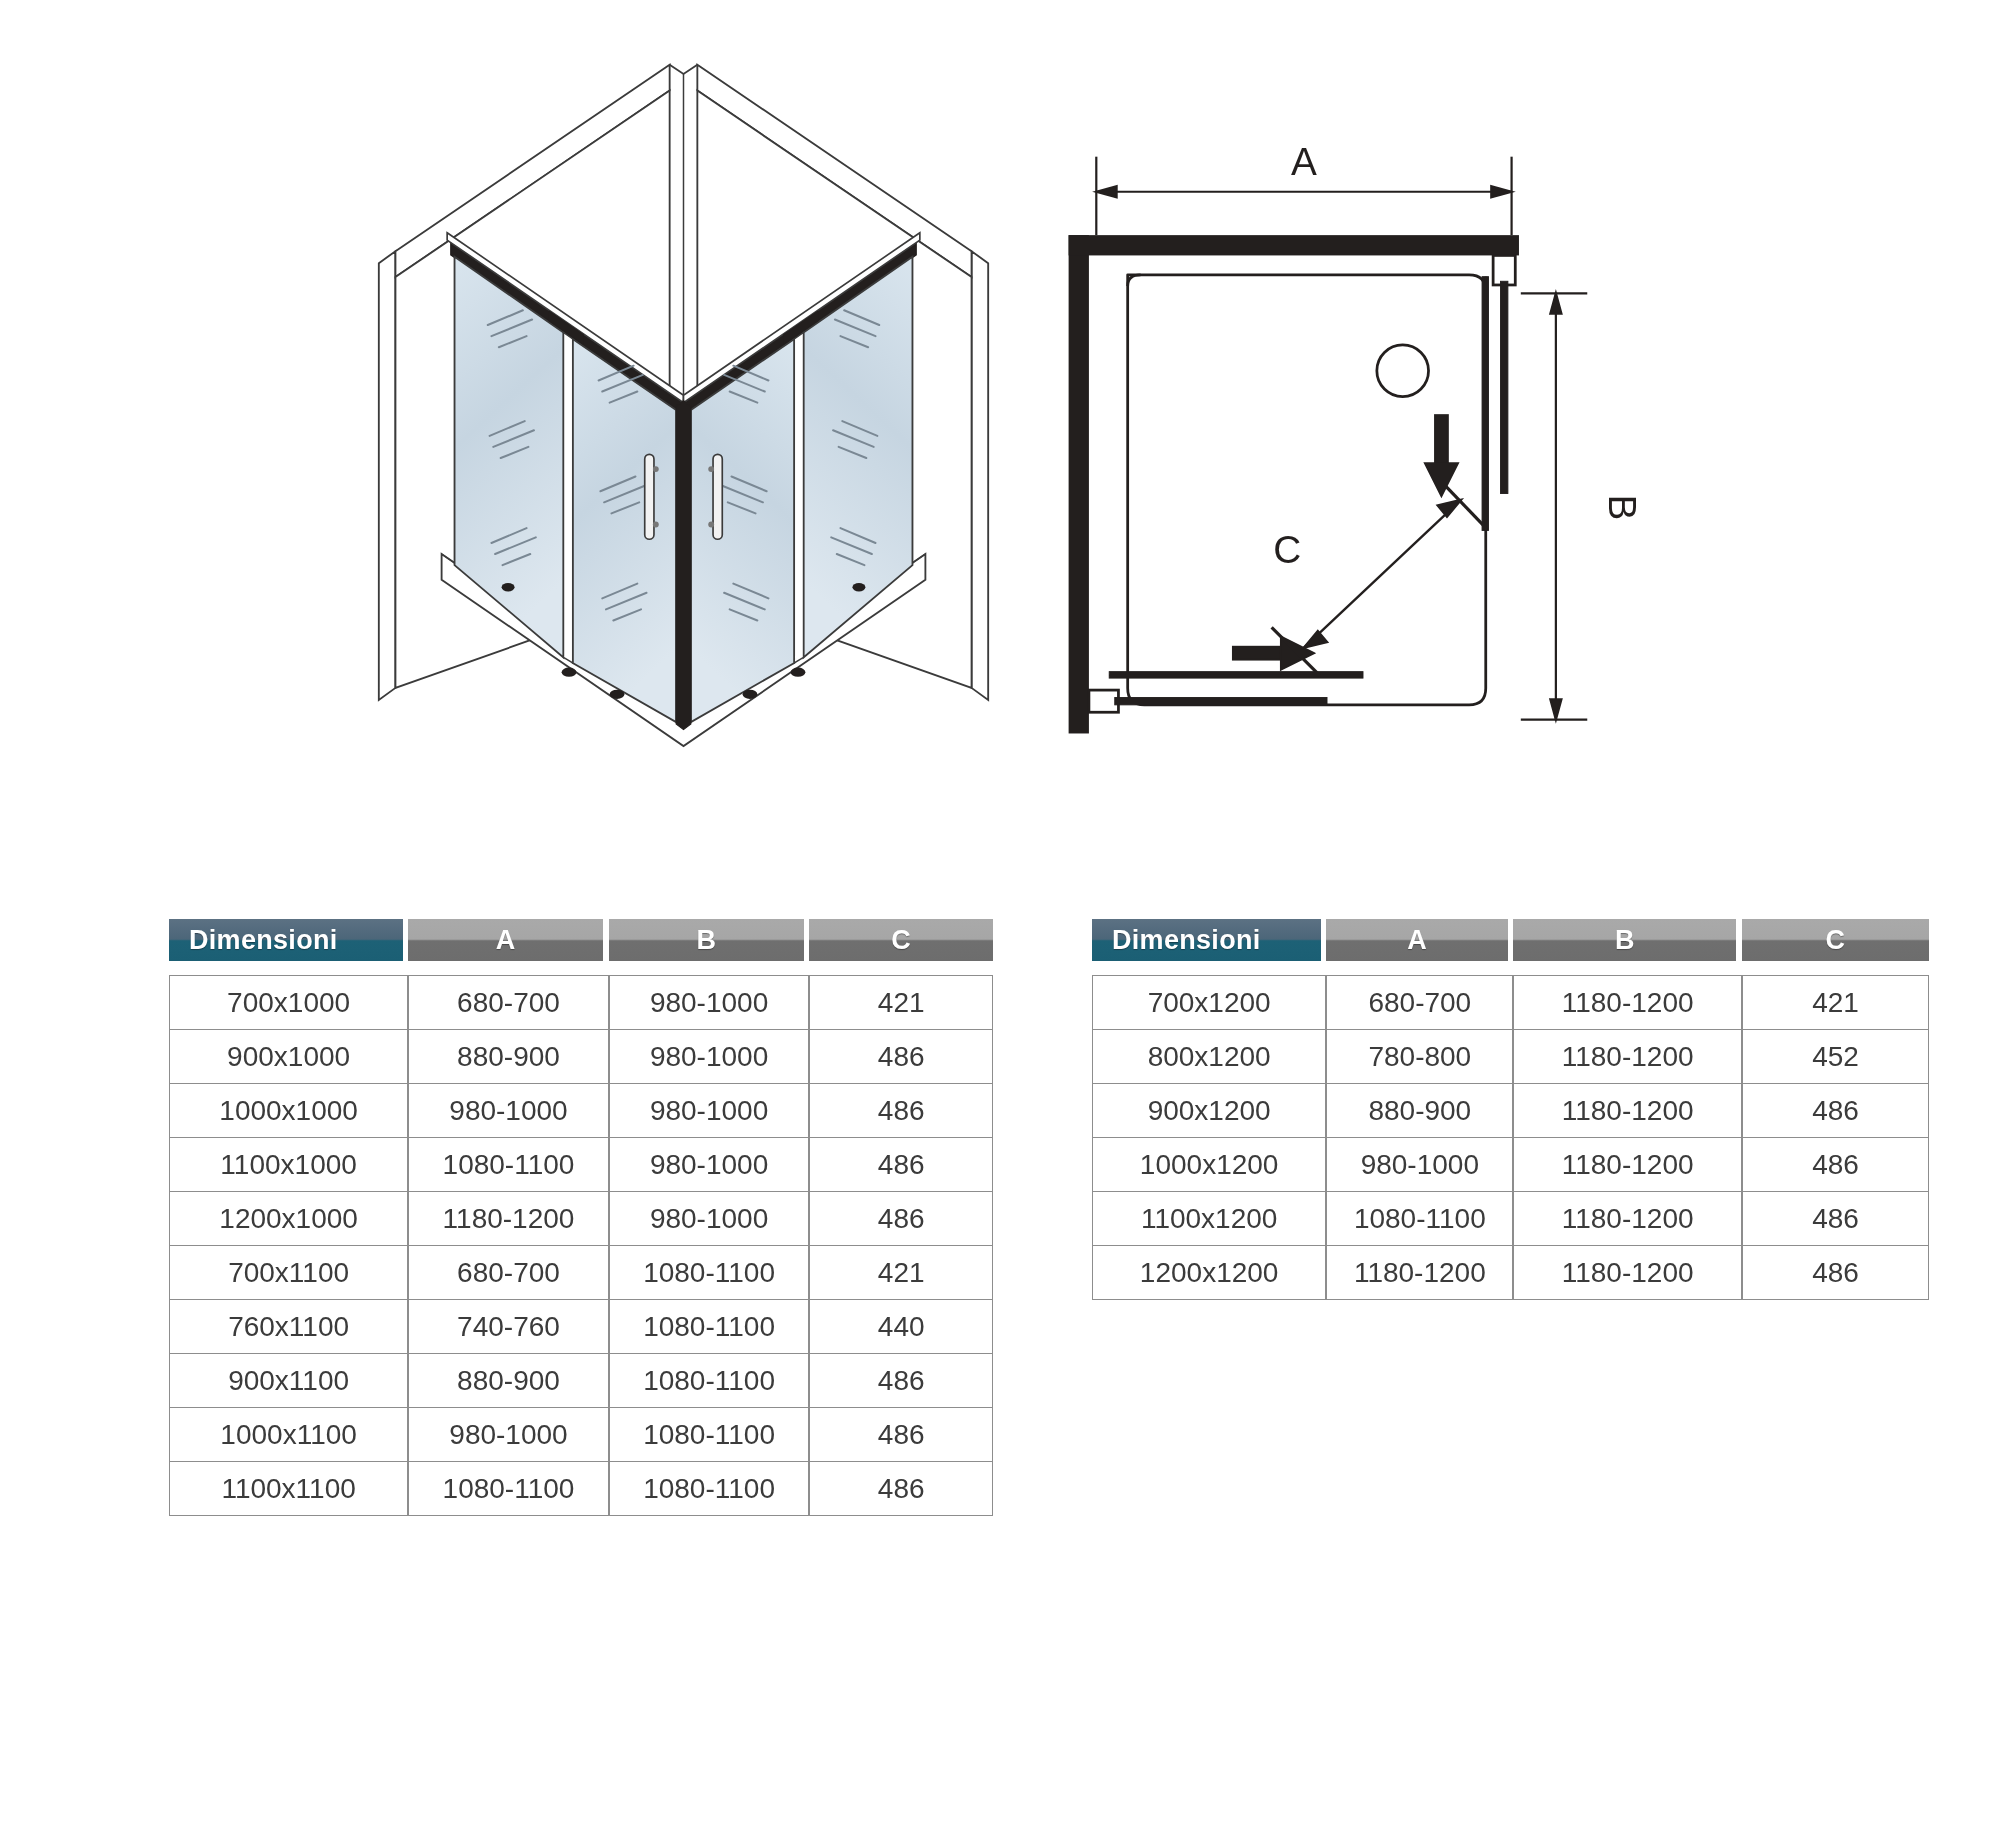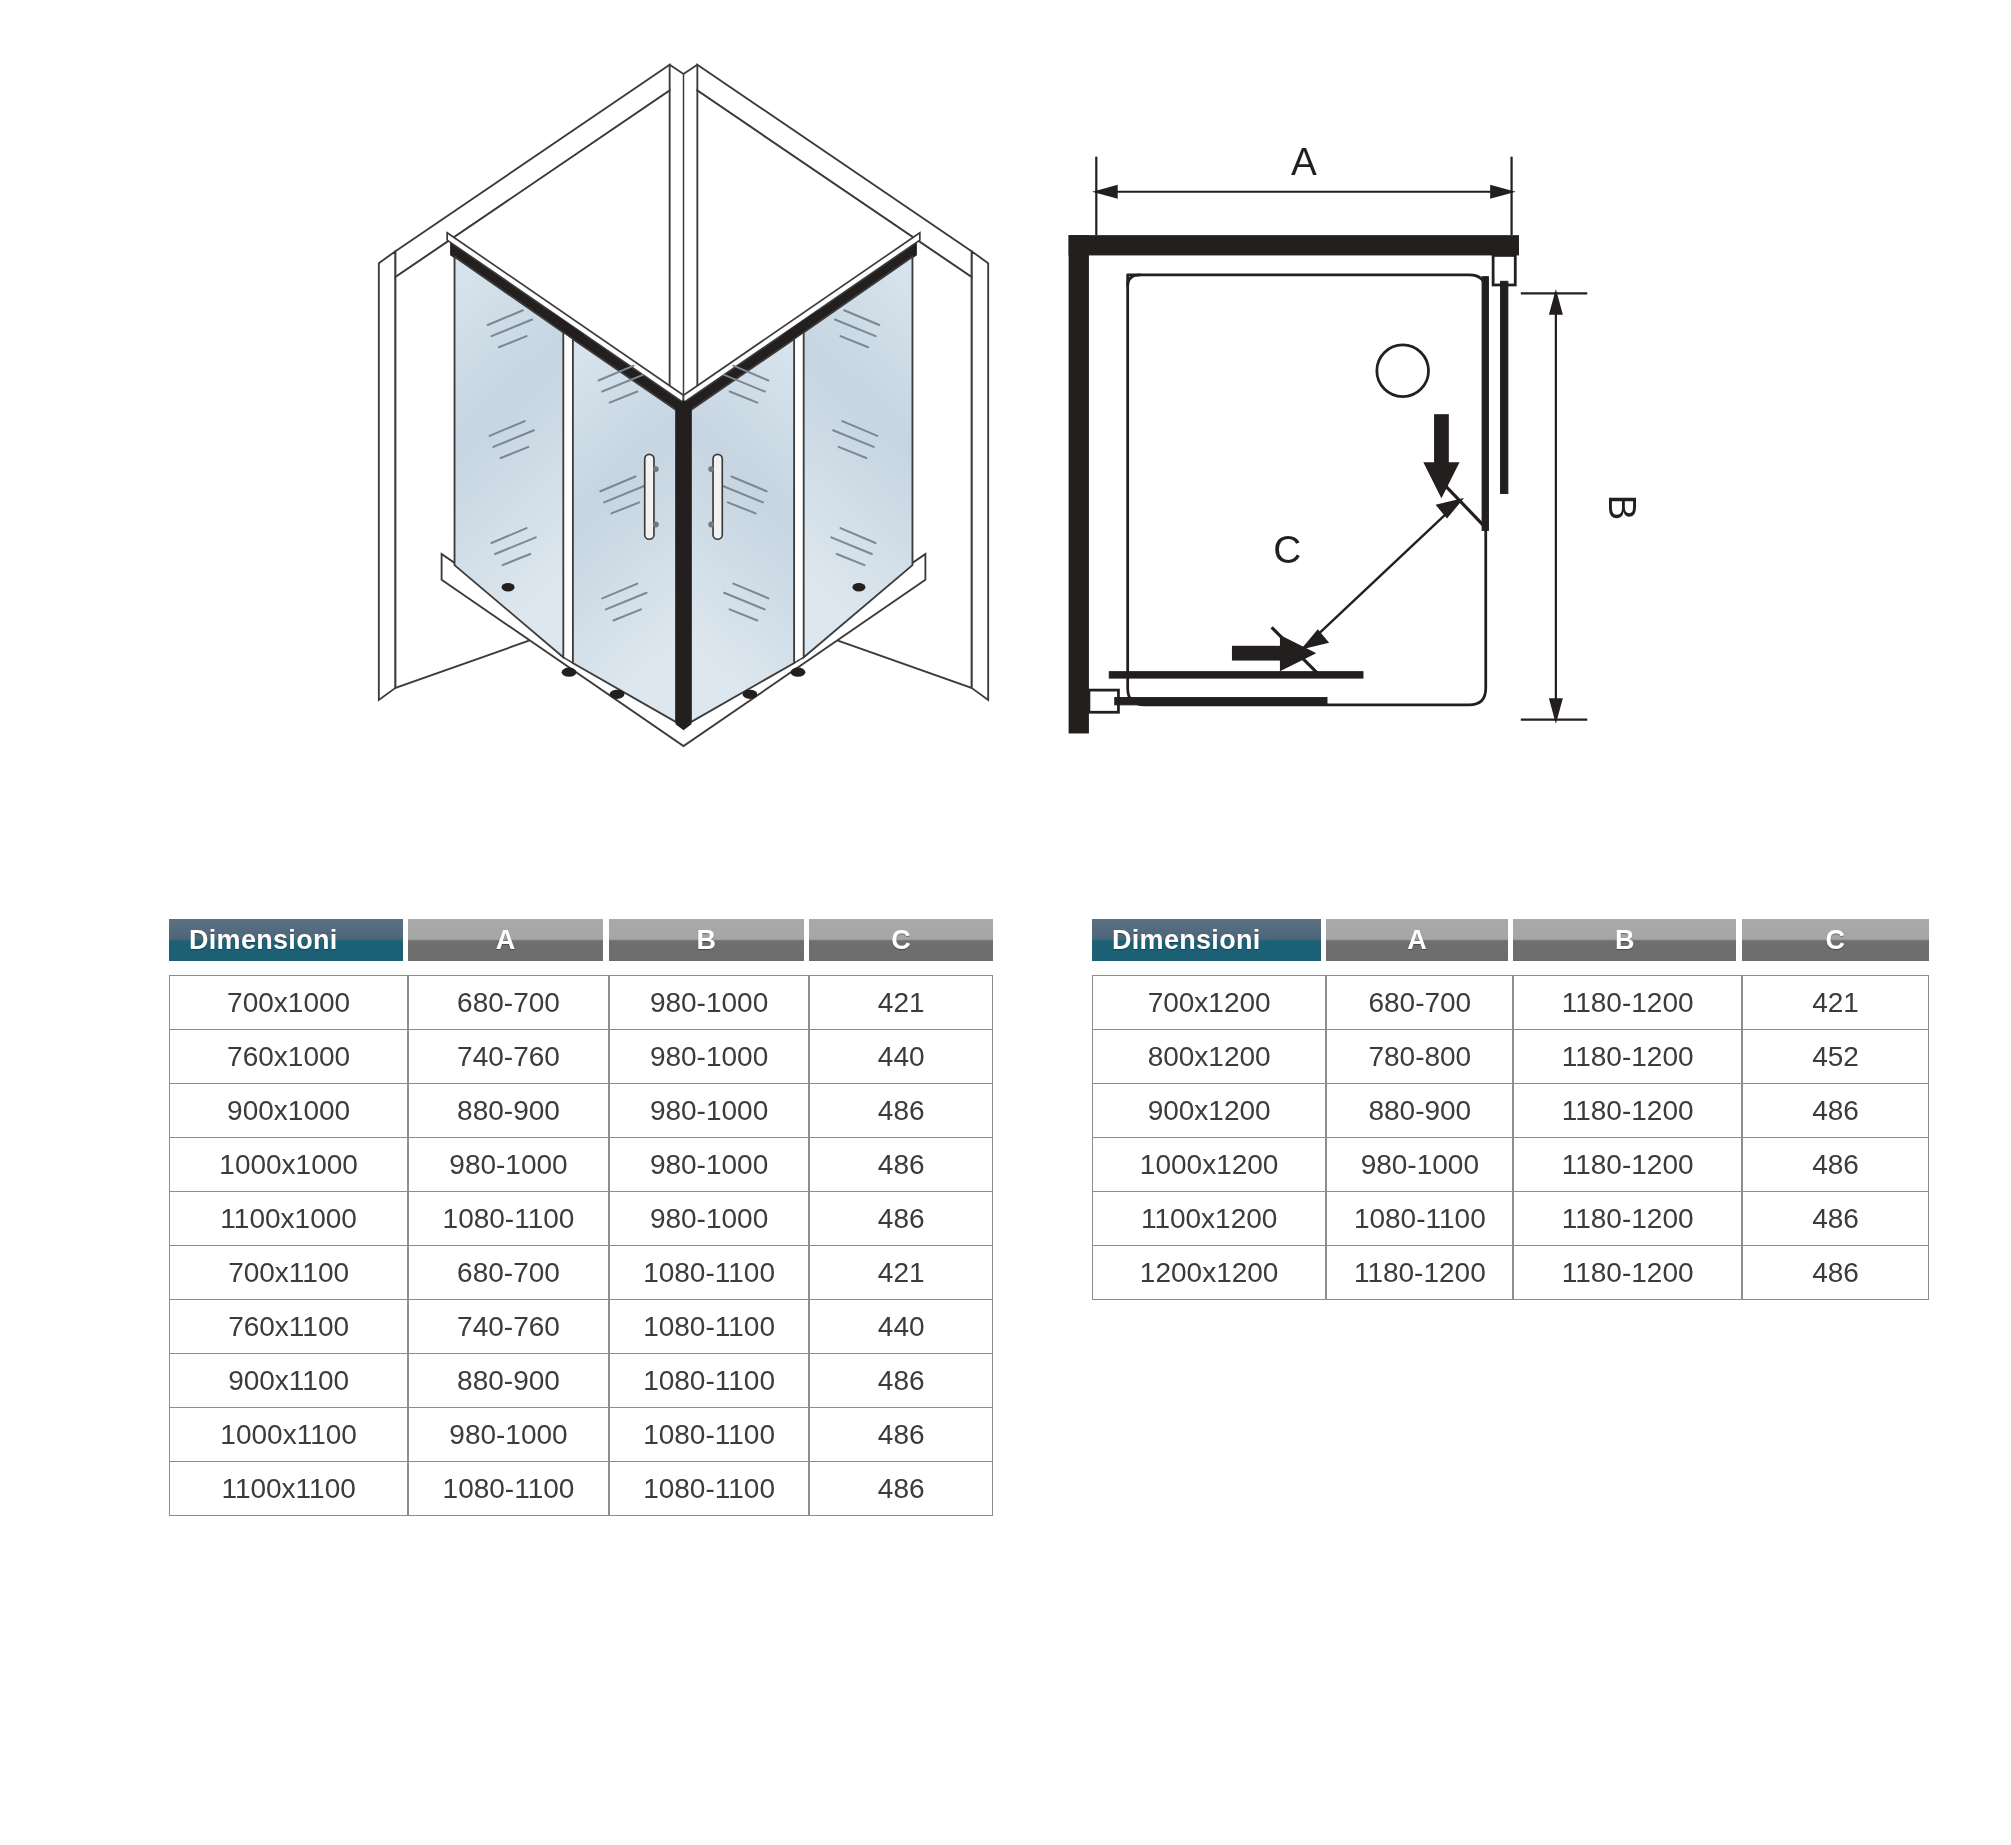--- a/index.html
+++ b/index.html
@@ -333,40 +333,40 @@
         </tr>
     </thead>
     <tbody>
       <tr class="body-row first">
         <td class="cell">700x1000</td>
         <td class="cell">680-700</td>
         <td class="cell">980-1000</td>
         <td class="cell">421</td>
       </tr>
       <tr class="body-row">
-        <td class="cell">760x1000</td>
-        <td class="cell">740-760</td>
-        <td class="cell">980-1000</td>
-        <td class="cell">440</td>
-      </tr>
-      <tr class="body-row">
         <td class="cell">900x1000</td>
         <td class="cell">880-900</td>
         <td class="cell">980-1000</td>
         <td class="cell">486</td>
       </tr>
       <tr class="body-row">
         <td class="cell">1000x1000</td>
         <td class="cell">980-1000</td>
         <td class="cell">980-1000</td>
         <td class="cell">486</td>
       </tr>
       <tr class="body-row">
         <td class="cell">1100x1000</td>
         <td class="cell">1080-1100</td>
+        <td class="cell">980-1000</td>
+        <td class="cell">486</td>
+      </tr>
+      <tr class="body-row">
+        <td class="cell">1200x1000</td>
+        <td class="cell">1180-1200</td>
         <td class="cell">980-1000</td>
         <td class="cell">486</td>
       </tr>
       <tr class="body-row">
         <td class="cell">700x1100</td>
         <td class="cell">680-700</td>
         <td class="cell">1080-1100</td>
         <td class="cell">421</td>
       </tr>
       <tr class="body-row">

